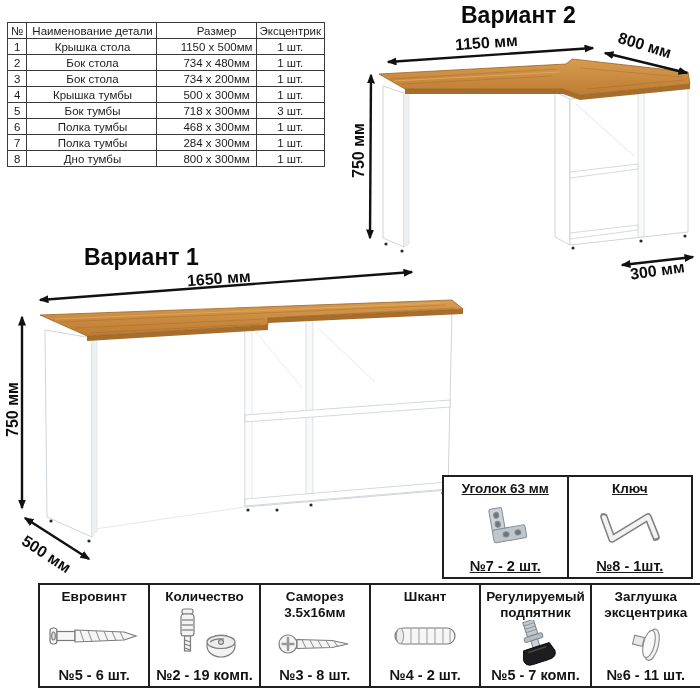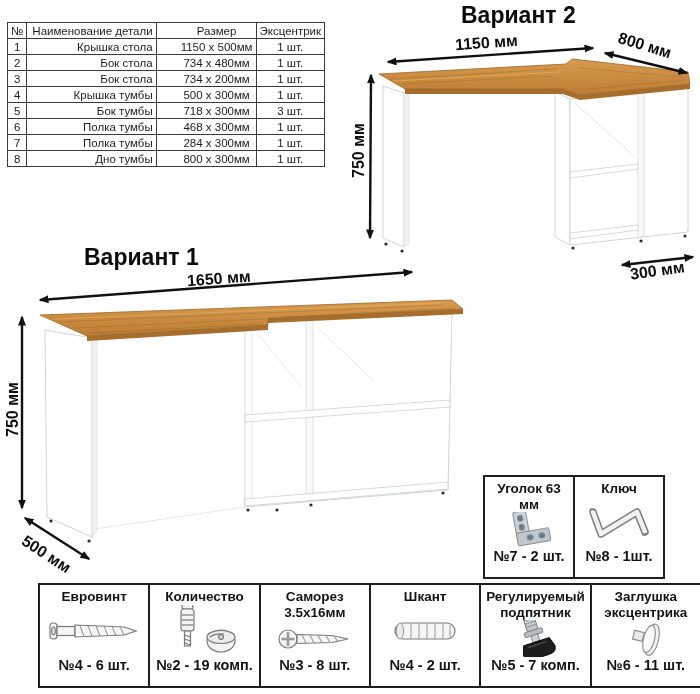--- a/index.html
+++ b/index.html
@@ -11,21 +11,21 @@
   .parts-table{
     position:absolute;left:7px;top:22px;width:288px;
     border-collapse:collapse;font-size:11.5px;color:#1d1d1d;
   }
   .parts-table td,.parts-table th{
     border:1px solid #3a3a3a;height:15px;padding:0 3px;
     font-weight:normal;white-space:nowrap;vertical-align:middle;
   }
   .parts-table th{text-align:center;}
   .parts-table .c-num{width:20px;text-align:center;}
-  .parts-table .c-name{width:112px;text-align:right;padding-left:5px;}
+  .parts-table .c-name{width:112px;text-align:center;padding-left:5px;}
   .parts-table .c-size{width:84px;text-align:center;padding-left:24px;}
   .parts-table .c-qty{width:58px;text-align:center;}
   
   .variant-title{
     position:absolute;font-size:23px;font-weight:bold;color:#0a0a0a;white-space:nowrap;
   }
   .dim-label{
     position:absolute;font-size:16px;font-weight:bold;color:#0c0c0c;white-space:nowrap;
   }
   .diagram-svg{position:absolute;}
@@ -34,21 +34,21 @@
   .hw-box{
     flex:1;border:2px solid #1f1f1f;margin-left:-2px;background:#fff;
     display:flex;flex-direction:column;align-items:center;min-width:0;
   }
   .hw-box:first-child{margin-left:0;}
   .hw-title{
     font-weight:bold;font-size:13.5px;line-height:1.15;text-align:center;
     padding:4px 2px 0 2px;color:#141414;
   }
   .hw-icon{flex:1;display:flex;align-items:center;justify-content:center;overflow:hidden;}
-  .hw-count{font-weight:bold;font-size:14.5px;padding-bottom:13px;color:#141414;white-space:nowrap;}
+  .hw-count{font-weight:bold;font-size:14.5px;padding-bottom:3px;color:#141414;white-space:nowrap;}
 </style>
 </head>
 <body>
 
 <div class="sheet">
 
   <table class="parts-table">
     <tbody>
         <tr>
       <th class="c-num">№</th>
@@ -207,21 +207,21 @@
       <line x1="25" y1="40" x2="397" y2="12"></line>
       <line x1="7" y1="57" x2="7" y2="248"></line>
       <line x1="10" y1="258" x2="74" y2="299"></line>
     </g>
   </svg>
 
   <div class="dim-label" style="left:187px;top:270px;transform:rotate(-4.3deg);">1650 мм</div>
   <div class="dim-label" style="left:-13px;top:402px;width:52px;transform:rotate(-90deg);">750 мм</div>
   <div class="dim-label" style="left:28px;top:532px;transform:rotate(33deg);transform-origin:0 0;">500 мм</div>
 
-  <div class="box-row" style="left:483px;top:475px;width:182px;height:104px;">
+  <div class="box-row" style="left:442px;top:475px;width:251px;height:104px;text-decoration:underline;">
     <div class="hw-box">
       <div class="hw-title">Уголок 63 мм</div>
       <div class="hw-icon">
         <svg width="66" height="50" viewBox="0 0 66 50">
           <g transform="rotate(-10 33 26)" stroke="#858d93" stroke-width="1">
             <rect x="20" y="5" width="13" height="25" rx="2" fill="#ccd3d8"></rect>
             <rect x="20" y="26" width="33" height="13" rx="2" fill="#bfc7cd"></rect>
             <ellipse cx="26.5" cy="12" rx="2.6" ry="3" fill="#6f777d"></ellipse>
             <ellipse cx="26.5" cy="21" rx="2.6" ry="3" fill="#6f777d"></ellipse>
             <ellipse cx="33" cy="32.5" rx="3" ry="2.6" fill="#6f777d"></ellipse>
@@ -260,21 +260,21 @@
           <g stroke="#8a8a8a" stroke-width="1">
             <line x1="32" y1="11.5" x2="36" y2="22.5"></line>
               <line x1="40" y1="11.7" x2="44" y2="22.3"></line>
             <line x1="48" y1="12" x2="52" y2="22"></line>
               <line x1="56" y1="12.2" x2="60" y2="21.8"></line>
             <line x1="64" y1="12.5" x2="68" y2="21.5"></line>
               <line x1="72" y1="12.8" x2="76" y2="21.2"></line>
           </g>
         </svg>
       </div>
-      <div class="hw-count">№4 - 6 шт.</div>
+      <div class="hw-count">№5 - 6 шт.</div>
     </div>
 
     <div class="hw-box">
       <div class="hw-title">Количество</div>
       <div class="hw-icon">
         <svg width="76" height="56" viewBox="0 0 76 56">
           <g stroke="#7a7a7a" stroke-width="1.2" fill="#f3f3f3">
             <rect x="16" y="1" width="11" height="5" rx="2"></rect>
             <rect x="15" y="6" width="13" height="22" rx="3"></rect>
             <line x1="16" y1="12" x2="27" y2="12"></line>

